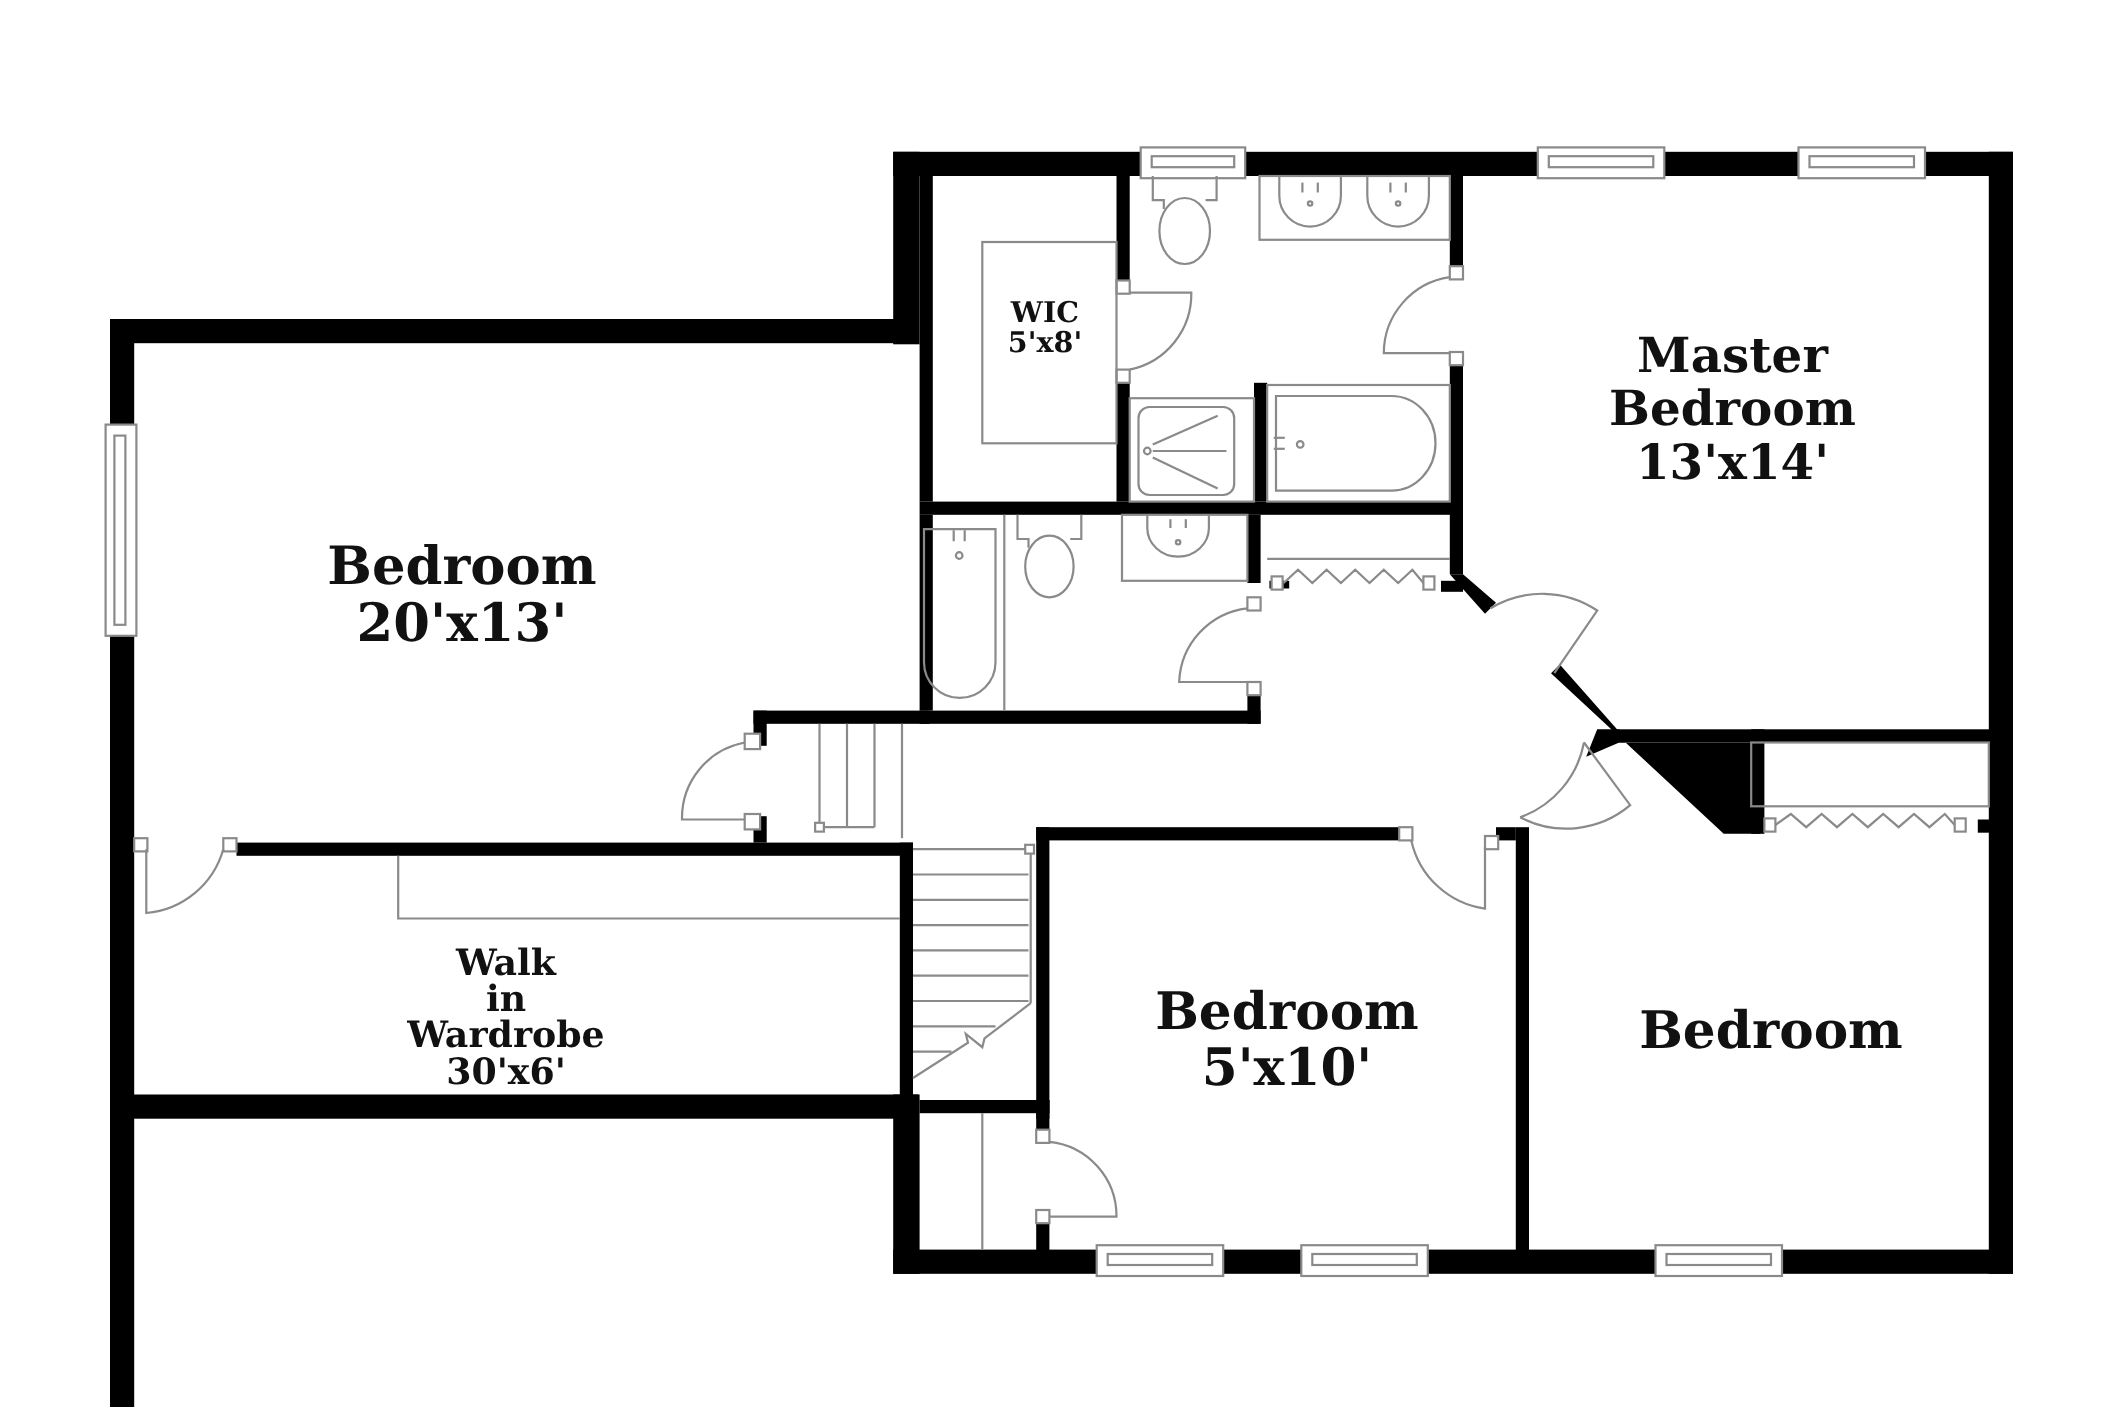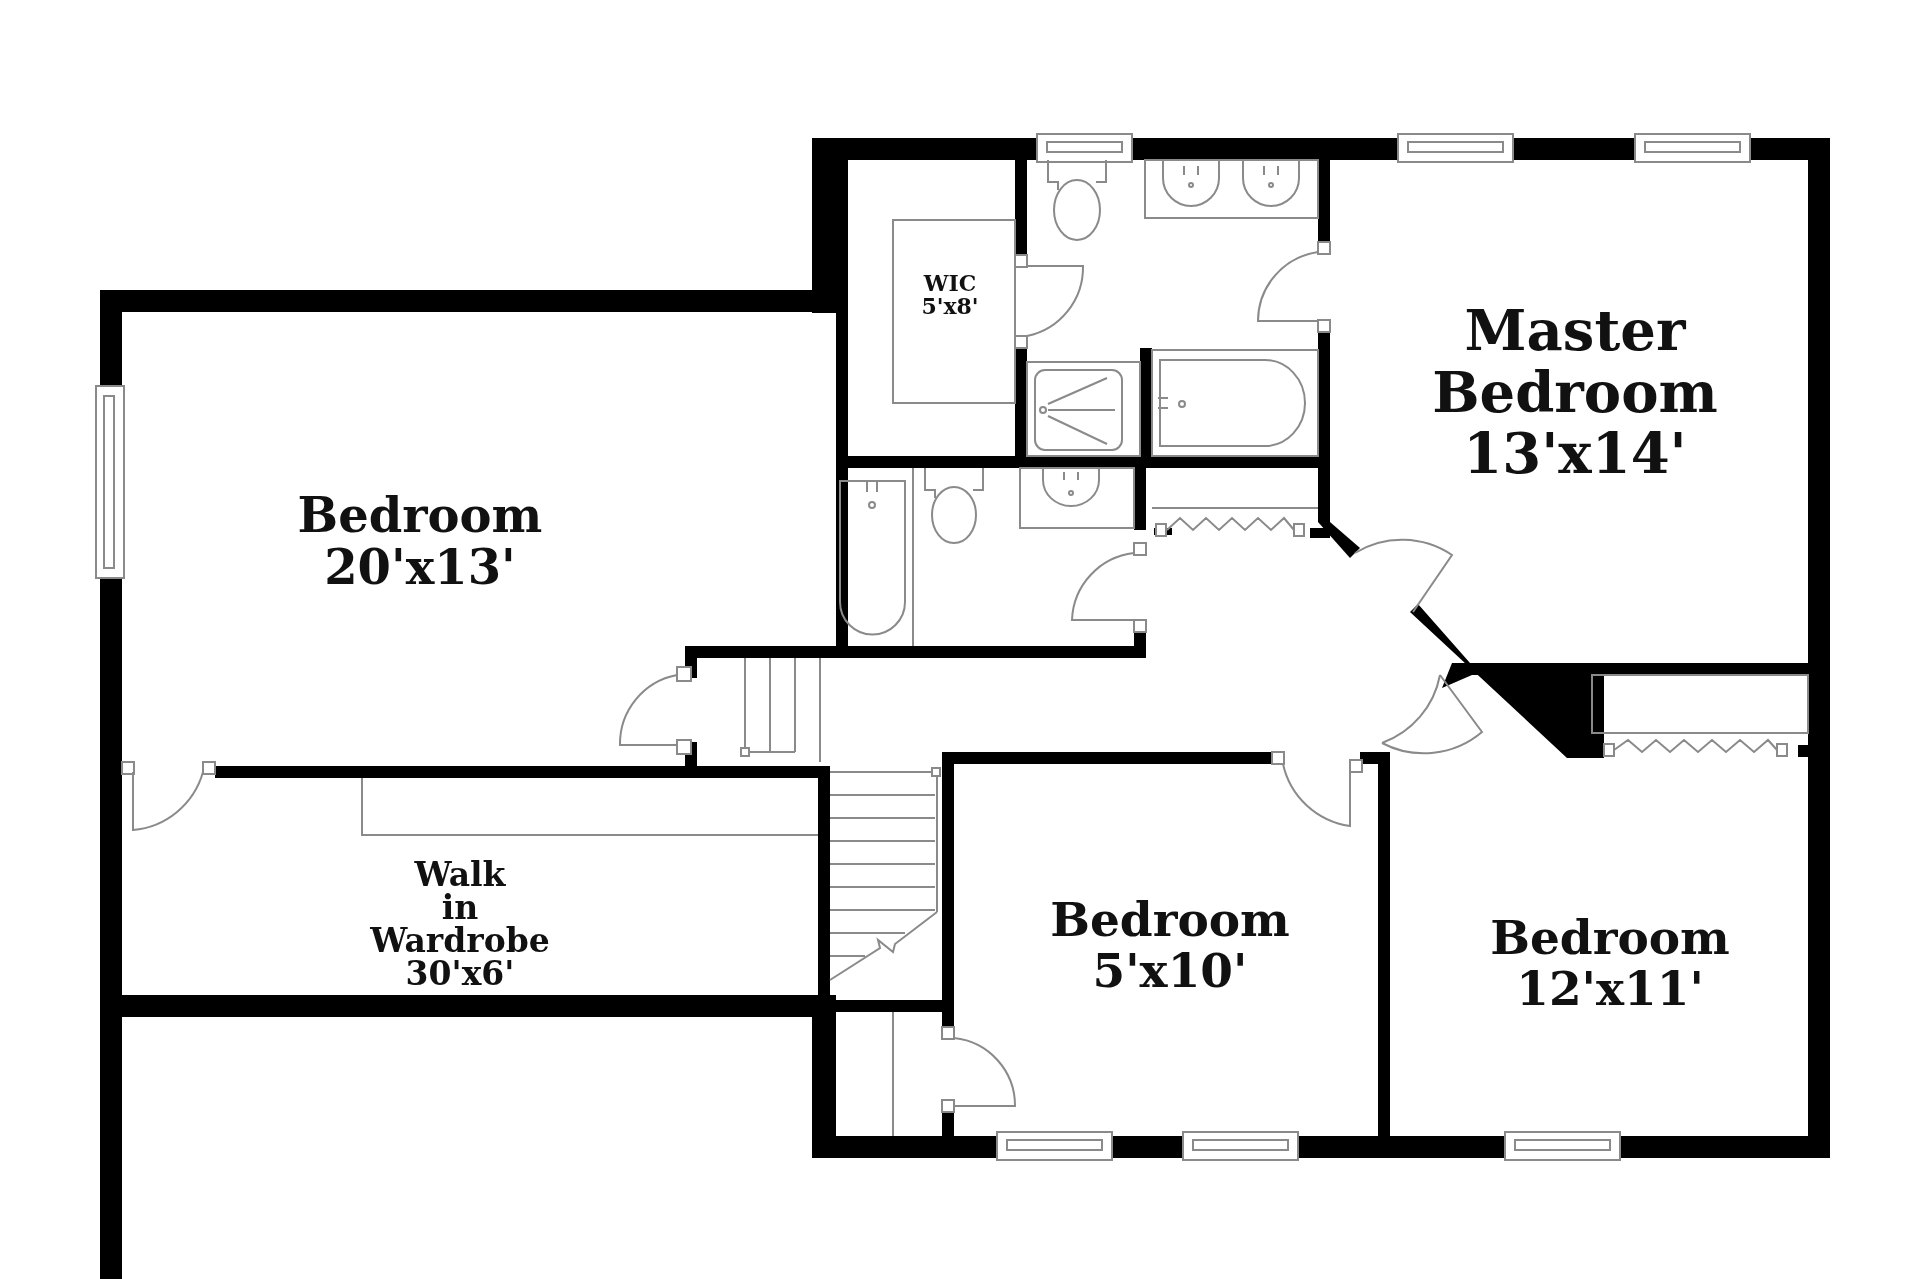--- a/index.html
+++ b/index.html
@@ -277,32 +277,31 @@
   <span>20'x13'</span>
 </div>
 
 <div class="label" style="left:360px; top:858px; width:200px; font-size:33px; line-height:1.0;">
   <span>Walk</span>
   <span>in</span>
   <span>Wardrobe</span>
   <span>30'x6'</span>
 </div>
 
-<div class="label" style="left:895px; top:272px; width:110px; font-size:22px; line-height:1.05;">
+<div class="label" style="left:895px; top:272px; width:110px; font-size:26px; line-height:1.05;">
   <span>WIC</span>
   <span>5'x8'</span>
 </div>
 
-<div class="label" style="left:1420px; top:300px; width:310px; font-size:56px; line-height:1.1;">
+<div class="label" style="left:1420px; top:300px; width:310px; font-size:44px; line-height:1.1;">
   <span>Master</span>
   <span>Bedroom</span>
   <span>13'x14'</span>
 </div>
 
 <div class="label" style="left:1020px; top:895px; width:300px; font-size:47px;">
   <span>Bedroom</span>
   <span>5'x10'</span>
 </div>
 
 <div class="label" style="left:1460px; top:913px; width:300px; font-size:47px;">
   <span>Bedroom</span>
-  <span>12'x11'</span>
 </div>
 
 </body></html>

